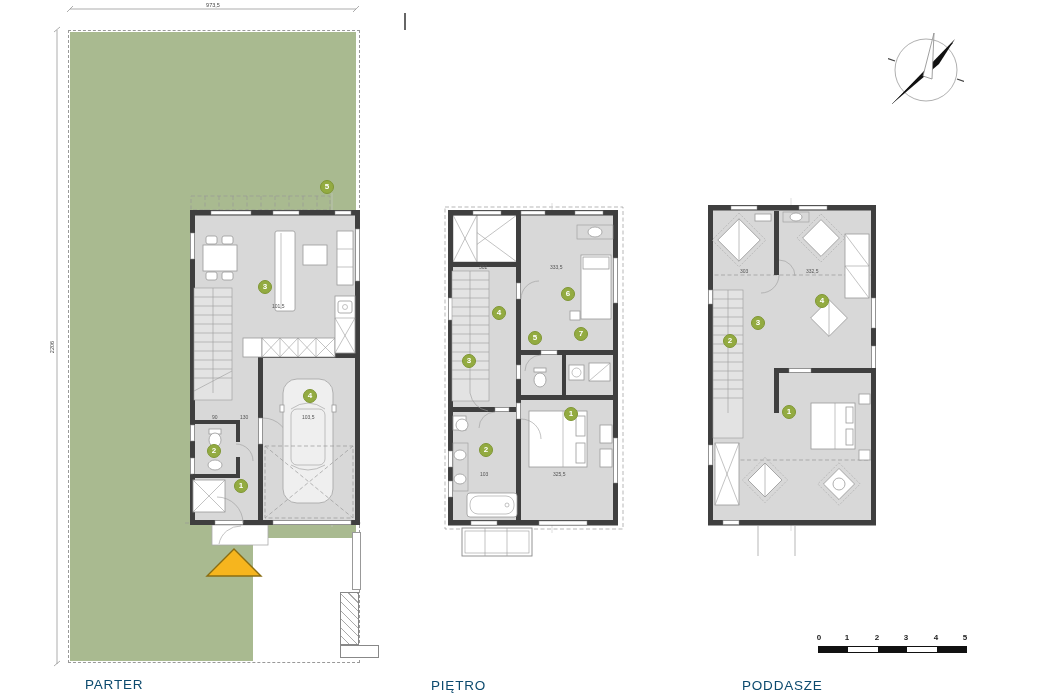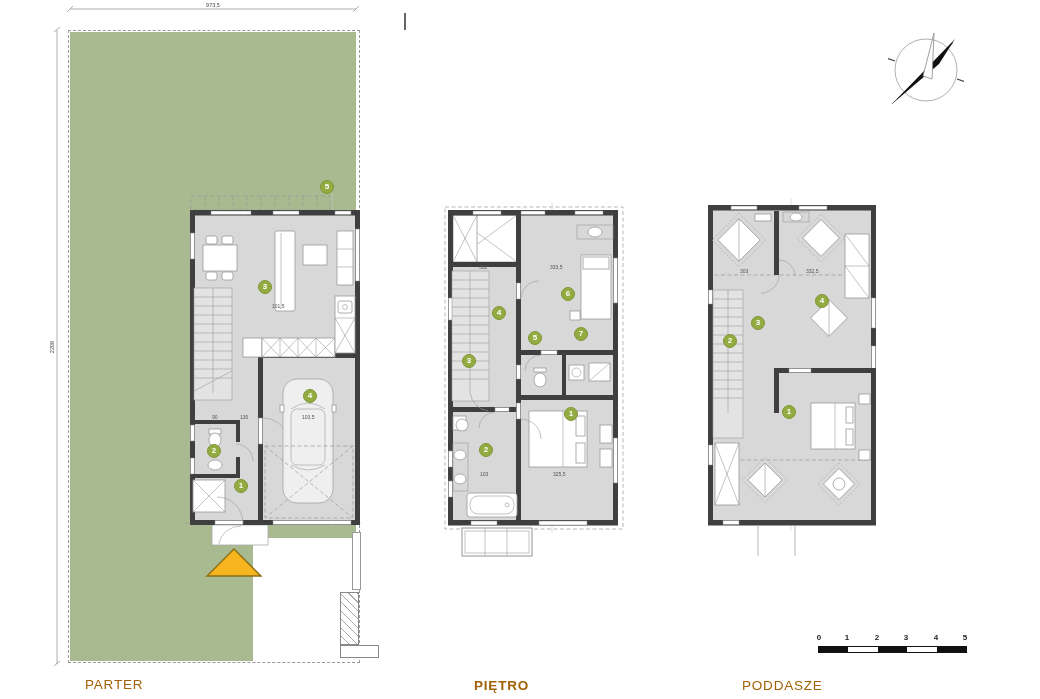--- a/index.html
+++ b/index.html
@@ -1,19 +1,19 @@
 <!DOCTYPE html>
 <html><head>
 <meta charset="utf-8">
 <style>
   html,body{margin:0;padding:0;background:#fff;}
   #canvas{position:relative;width:1040px;height:699px;background:#fff;overflow:hidden;
           font-family:"Liberation Sans",sans-serif;}
   .abs{position:absolute;}
-  .floorlabel{position:absolute;font-size:13.5px;color:#a16207;letter-spacing:.8px;}
+  .floorlabel{position:absolute;font-size:13.5px;color:#0c4a6e;letter-spacing:.8px;}
   .marker{position:absolute;width:14px;height:14px;border-radius:50%;background:#93ab41;
           border:1px solid #7f9634;box-sizing:border-box;color:#fff;text-align:center;
           font-size:8px;line-height:12px;font-weight:bold;}
   .dim{position:absolute;font-size:5px;color:#555;white-space:nowrap;}
   .plan{position:absolute;}
   
   .wall{fill:#3f3f3f;stroke:none;}
   .win{fill:#ffffff;stroke:#888;stroke-width:.5;}
   .floor{fill:#d8d8d8;}
   .furn{fill:#ffffff;stroke:#9a9a9a;stroke-width:.8;}
@@ -459,16 +459,16 @@
     <div class="bar">
       <div class="seg" style="background:#111;"></div>
       <div class="seg" style="background:#fff;"></div>
       <div class="seg" style="background:#111;"></div>
       <div class="seg" style="background:#fff;"></div>
       <div class="seg" style="background:#111;"></div>
     </div>
   </div>
 
   <div class="floorlabel" style="left:85px;top:677px;">PARTER</div>
-  <div class="floorlabel" style="left:474px;top:678px;font-weight:bold;">PIĘTRO</div>
+  <div class="floorlabel" style="left:431px;top:678px;">PIĘTRO</div>
   <div class="floorlabel" style="left:742px;top:678px;">PODDASZE</div>
 
 </div>
 
 </body></html>

